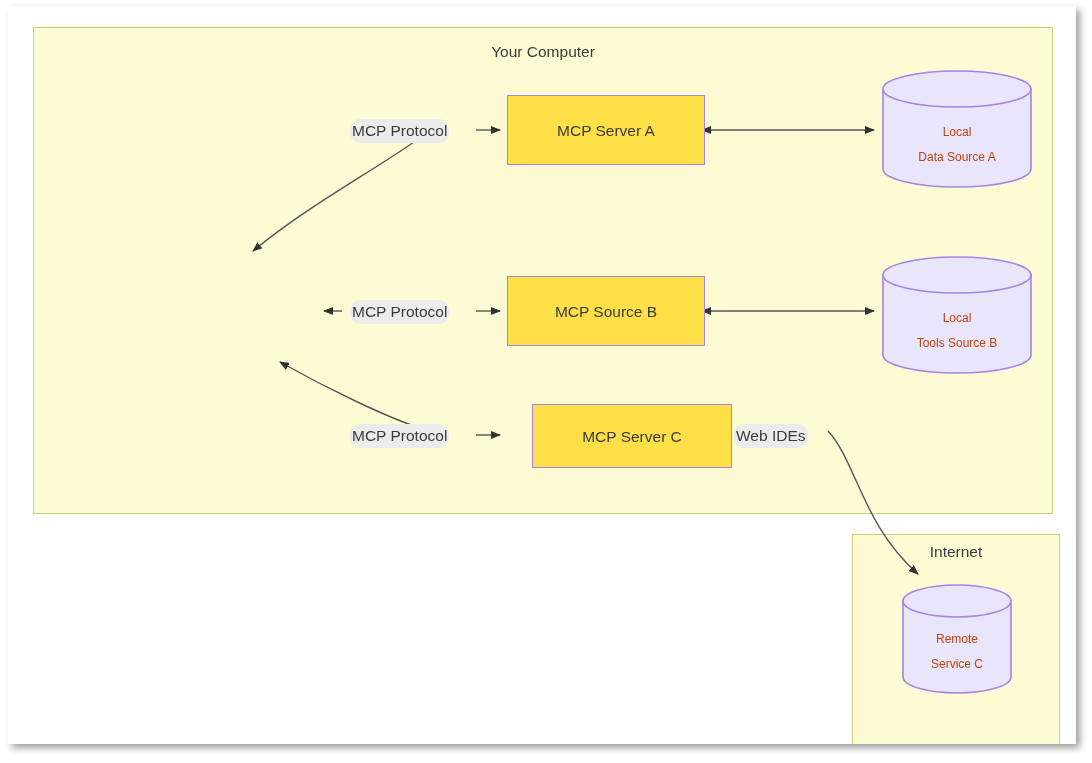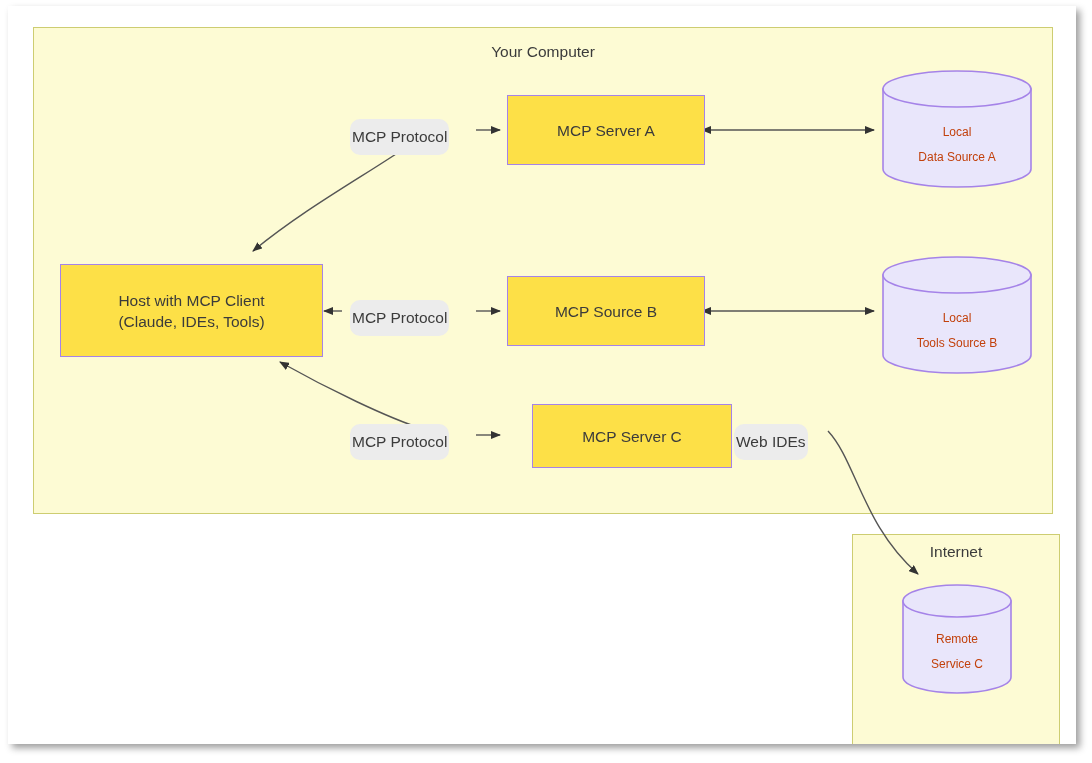--- a/index.html
+++ b/index.html
@@ -97,21 +97,21 @@
   }
 
   
   .edge-label {
     position: absolute;
     background: #ececec;
     color: #3b3b3b;
     font-size: 15.5px;
     line-height: 22px;
     white-space: nowrap;
-    padding: 7px 2px;
+    padding: 1px 2px;
     box-sizing: border-box;
     border-radius: 10px;
   }
 </style>
 </head>
 <body>
 
 <div id="canvas">
   <div id="diagram">
 
@@ -150,24 +150,20 @@
         <path d="M 415,423 C 380,412 320,383 272,356" marker-end="url(#arrowEnd)"></path>
 
         <line x1="468" y1="429" x2="492" y2="429" marker-end="url(#arrowEnd)"></line>
 
         <line x1="723" y1="429" x2="701" y2="429" marker-end="url(#arrowEnd)"></line>
 
         <path d="M 820,425 C 848,455 855,520 910,568" marker-end="url(#arrowEnd)"></path>
       </g>
     </svg>
 
-    <div class="node-box" style="left:52px; top:258px; width:263px; height:93px;">
-      <span class="line">Host with MCP Client</span>
-      <span class="line">(Claude, IDEs, Tools)</span>
-    </div>
 
     <div class="node-box" style="left:499px; top:89px; width:198px; height:70px;">
       <span class="line">MCP Server A</span>
     </div>
 
     <div class="node-box" style="left:499px; top:270px; width:198px; height:70px;">
       <span class="line">MCP Source B</span>
     </div>
 
     <div class="node-box" style="left:499px; top:398px; width:200px; height:64px;margin-left:25px;">

